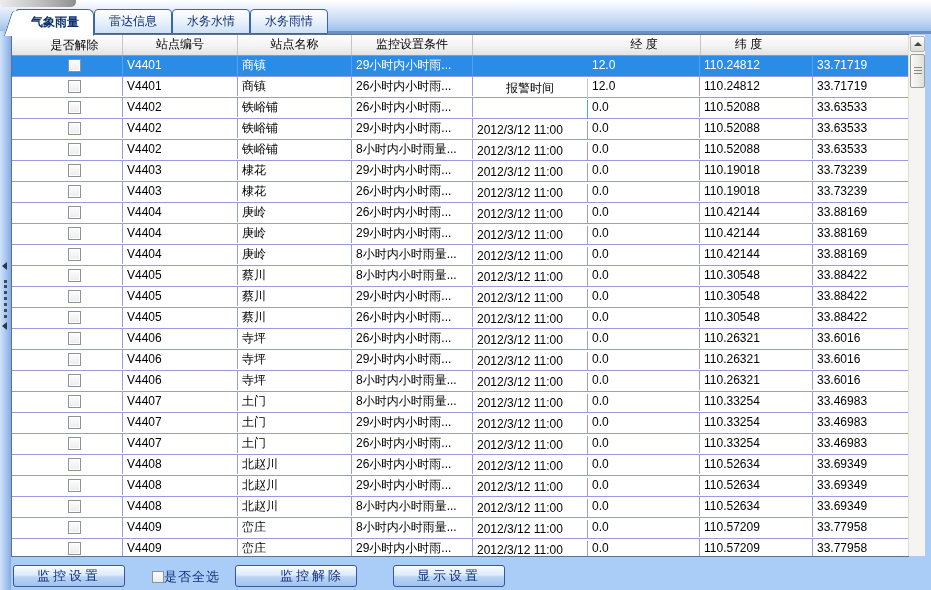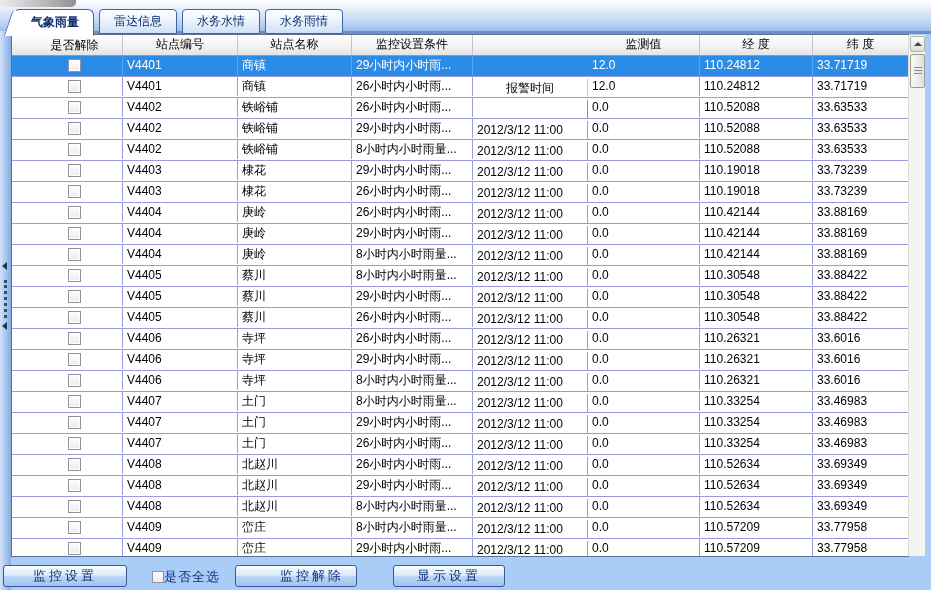--- a/index.html
+++ b/index.html
@@ -6,21 +6,21 @@
   body{font-family:"Liberation Sans","DejaVu Sans",sans-serif;}
   .stage{position:relative;width:931px;height:590px;background:#aacdf8;overflow:hidden;
          font-size:12px;color:#000;}
 
   
   .top-band{position:absolute;left:0;top:0;width:931px;height:31px;
     background:linear-gradient(180deg,#ffffff 0%,#e6eefb 30%,#bcd3f1 75%,#9dbfec 100%);
     border-bottom:3px solid #6b90c4;}
   .corner-frag{position:absolute;left:0;top:0;width:76px;height:7px;
     background:linear-gradient(90deg,#ececec,#b9b9b9 60%,#8f8f8f);border-radius:0 0 5px 3px;}
-  .tabs{position:absolute;left:16px;top:9px;height:25px;display:flex;gap:5px;}
+  .tabs{position:absolute;left:16px;top:9px;height:25px;display:flex;}
   .tab{position:relative;height:23px;line-height:23px;padding:0 14px;color:#0b2d6b;
     background:linear-gradient(180deg,#ffffff,#e7f0fb 55%,#cfe1f7);
     border:1px solid #3c64a8;border-radius:4px 4px 0 0;cursor:default;white-space:nowrap;}
   .tab.active{background:#ffffff;font-weight:bold;height:25px;line-height:25px;z-index:3;
     border-bottom:1px solid #ffffff;border-radius:3px 6px 0 0;}
   .tab.active::before{content:"";position:absolute;left:-9px;bottom:-1px;width:16px;height:100%;
     background:#ffffff;border-left:1px solid #3c64a8;transform:skewX(-18deg);
     border-radius:3px 0 0 0;z-index:-1;}
 
   
@@ -65,21 +65,21 @@
     display:flex;align-items:center;justify-content:center;}
   .sb-thumb .grips{width:8px;height:9px;
     background:repeating-linear-gradient(180deg,#8a8a82 0 1px,transparent 1px 3px);}
 
   
   .footer{position:absolute;left:0;top:556px;width:931px;height:34px;}
   .btn{position:absolute;top:9px;height:22px;box-sizing:border-box;border:1px solid #39569b;
     border-radius:3px;color:#10307a;text-align:center;line-height:20px;letter-spacing:3px;
     background:linear-gradient(180deg,#f7fbff 0%,#dcebfc 45%,#b9d4f4 55%,#a0c3ee 100%);
     box-shadow:inset 0 1px 0 #ffffff;cursor:default;font-size:13px;}
-  .btn.b1{left:3px;width:124px;}
+  .btn.b1{left:13px;width:112px;}
   .btn.b2{left:235px;width:122px;padding-left:32px;}
   .btn.b3{left:393px;width:112px;}
   .selall{position:absolute;left:152px;top:12px;display:flex;align-items:center;
     color:#10307a;font-size:13px;letter-spacing:1px;}
   .selall .cbx2{width:12px;height:12px;box-sizing:border-box;border:1px solid #8e9299;
     background:linear-gradient(180deg,#fdfdfd,#ececec);}
 </style>
 </head>
 <body>
 
@@ -103,21 +103,20 @@
     </div>
   </div>
 
   <div class="grid">
     <div class="ghead">
       <div class="hc c0">是否解除</div>
       <div class="hc c1">站点编号</div>
       <div class="hc c2">站点名称</div>
       <div class="hc c3">监控设置条件</div>
       <div class="hc c4">报警时间</div>
-      <div class="hc c5">监测值</div>
       <div class="hc c6">经  度</div>
       <div class="hc c7">纬  度</div>
     </div>
     <div id="grid-body">
         <div class="grow selected">
       <div class="gc c0">
         <span class="cbx"></span>
       </div>
       <div class="gc c1">V4401</div>
       <div class="gc c2">商镇</div>

